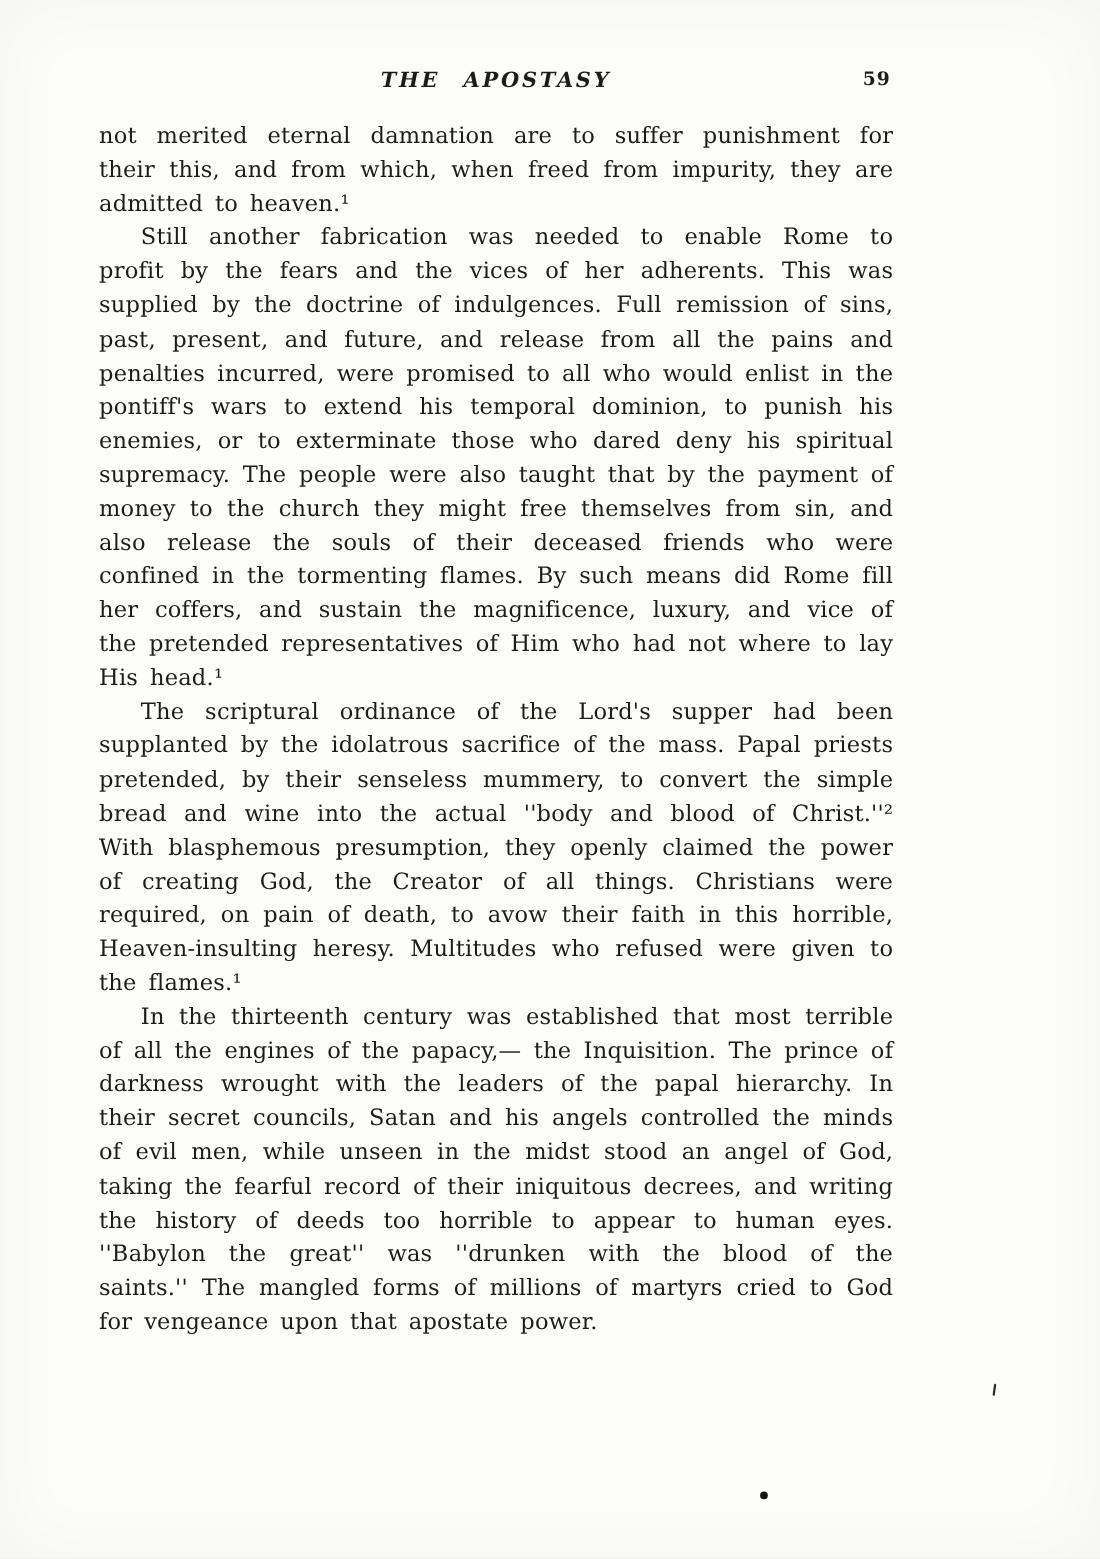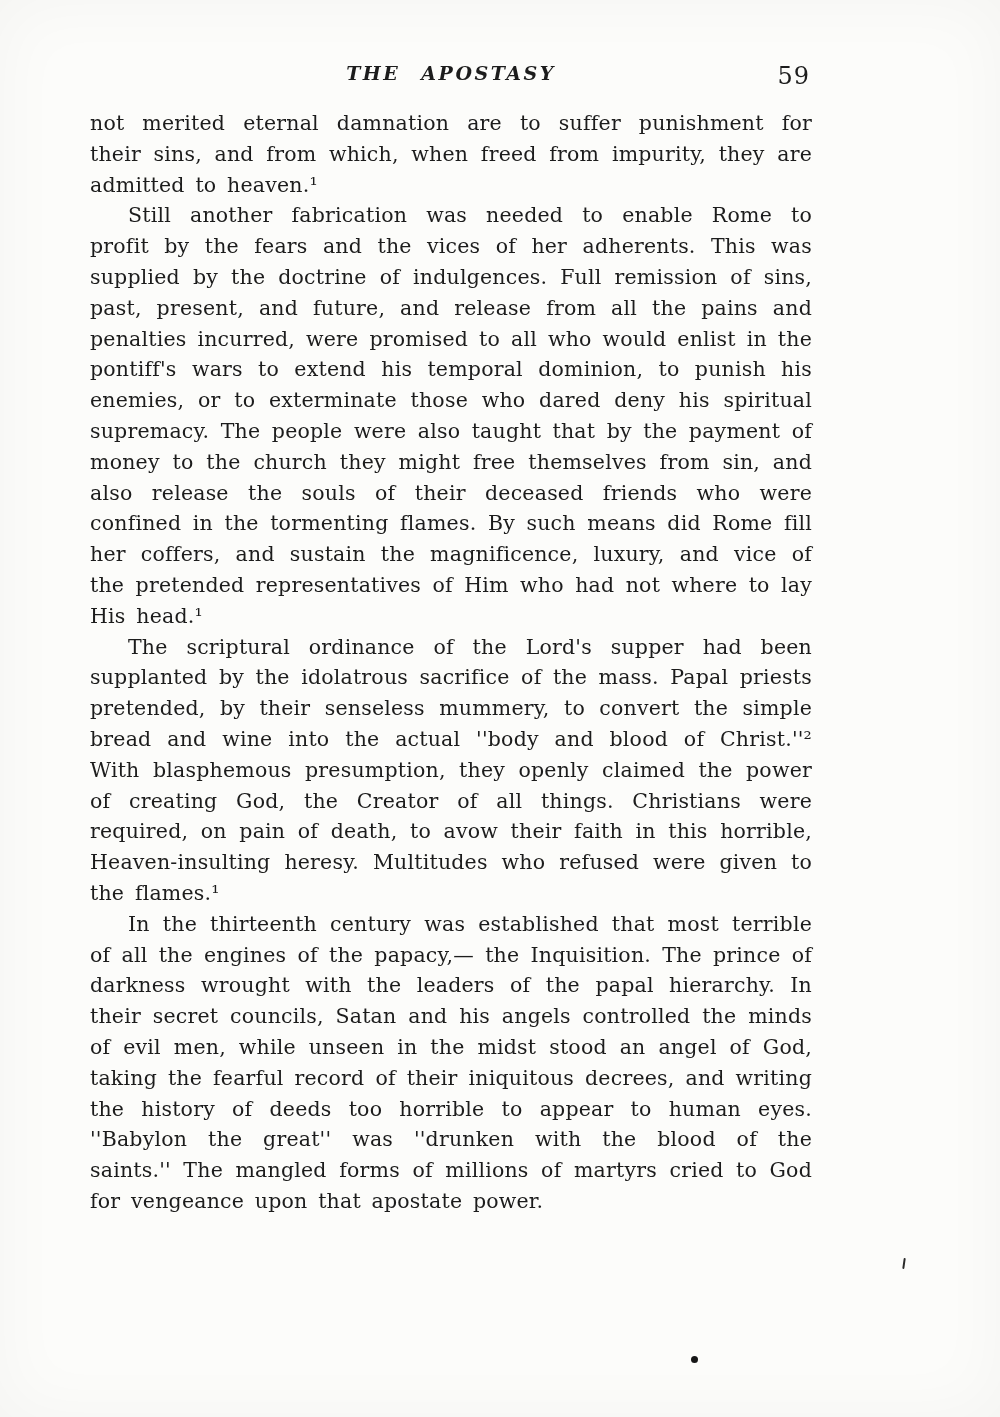--- a/index.html
+++ b/index.html
@@ -29,22 +29,23 @@
     font-style: italic;
     font-weight: bold;
     font-size: 19px;
     letter-spacing: 2.5px;
     word-spacing: 12px;
   }
   .page-number {
     position: absolute;
     right: 2px;
     top: 0;
-    font-size: 24px;
+    font-size: 17px;
     letter-spacing: 1px;
+    font-weight: bold;
   }
 
   .body-text {
     position: absolute;
     top: 108px;
     left: 90px;
     width: 722px;
     font-size: 20.5px;
     line-height: 30.8px;
     text-align: justify;
@@ -91,21 +92,21 @@
 <body>
 
 <div class="page">
 
   <div class="running-head">
     <span class="head-title">THE APOSTASY</span>
     <span class="page-number">59</span>
   </div>
 
   <div class="body-text">
-    <p class="para no-indent">not merited eternal damnation are to suffer punishment for their sins, and from which, when freed from impurity, they are admitted to heaven.¹</p>
+    <p class="para no-indent">not merited eternal damnation are to suffer punishment for their this, and from which, when freed from impurity, they are admitted to heaven.¹</p>
     <p class="para">Still another fabrication was needed to enable Rome to profit by the fears and the vices of her adherents. This was supplied by the doctrine of indulgences. Full remission of sins, past, present, and future, and release from all the pains and penalties incurred, were promised to all who would enlist in the pontiff's wars to extend his temporal dominion, to punish his enemies, or to exterminate those who dared deny his spiritual supremacy. The people were also taught that by the payment of money to the church they might free themselves from sin, and also release the souls of their deceased friends who were confined in the tormenting flames. By such means did Rome fill her coffers, and sustain the magnificence, luxury, and vice of the pretended representatives of Him who had not where to lay His head.¹</p>
     <p class="para">The scriptural ordinance of the Lord's supper had been supplanted by the idolatrous sacrifice of the mass. Papal priests pretended, by their senseless mummery, to convert the simple bread and wine into the actual ''body and blood of Christ.''² With blasphemous presumption, they openly claimed the power of creating God, the Creator of all things. Christians were required, on pain of death, to avow their faith in this horrible, Heaven-insulting heresy. Multitudes who refused were given to the flames.¹</p>
     <p class="para">In the thirteenth century was established that most terrible of all the engines of the papacy,— the Inquisition. The prince of darkness wrought with the leaders of the papal hierarchy. In their secret councils, Satan and his angels controlled the minds of evil men, while unseen in the midst stood an angel of God, taking the fearful record of their iniquitous decrees, and writing the history of deeds too horrible to appear to human eyes. ''Babylon the great'' was ''drunken with the blood of the saints.'' The mangled forms of millions of martyrs cried to God for vengeance upon that apostate power.</p>
   </div>
 
 
   <span class="artifact-tick"></span>
   <span class="artifact-dot"></span>
 
 </div>

